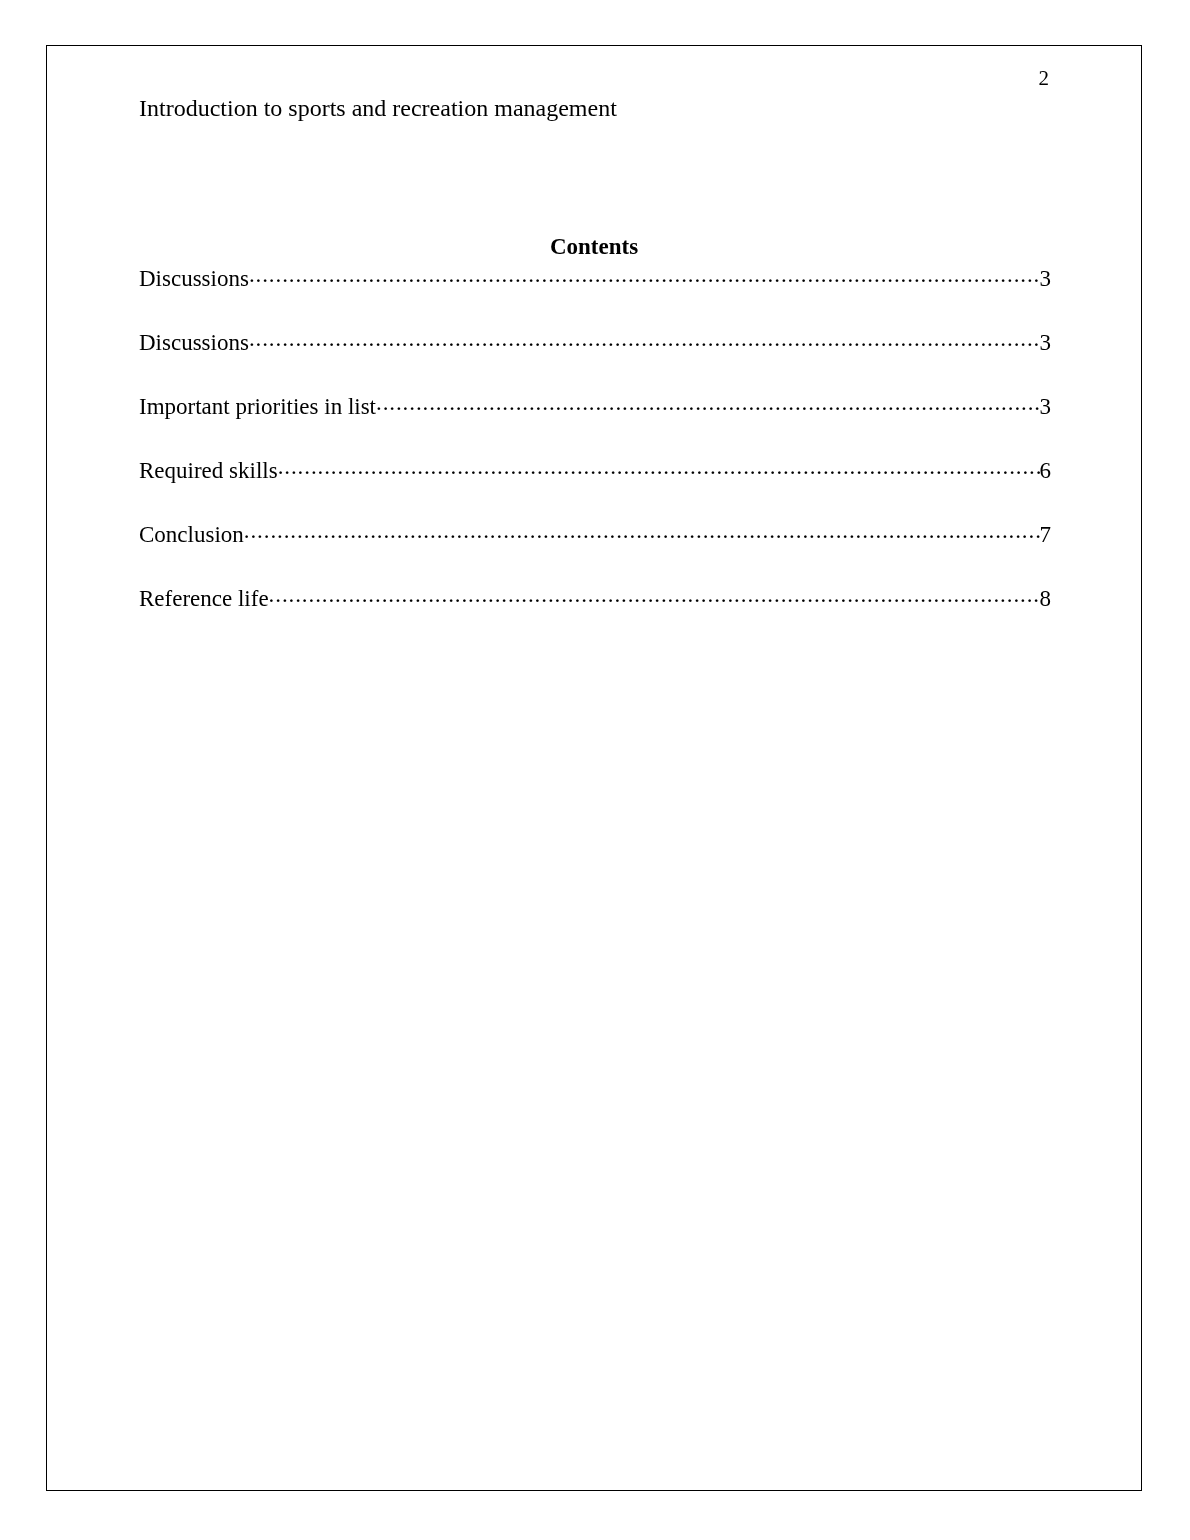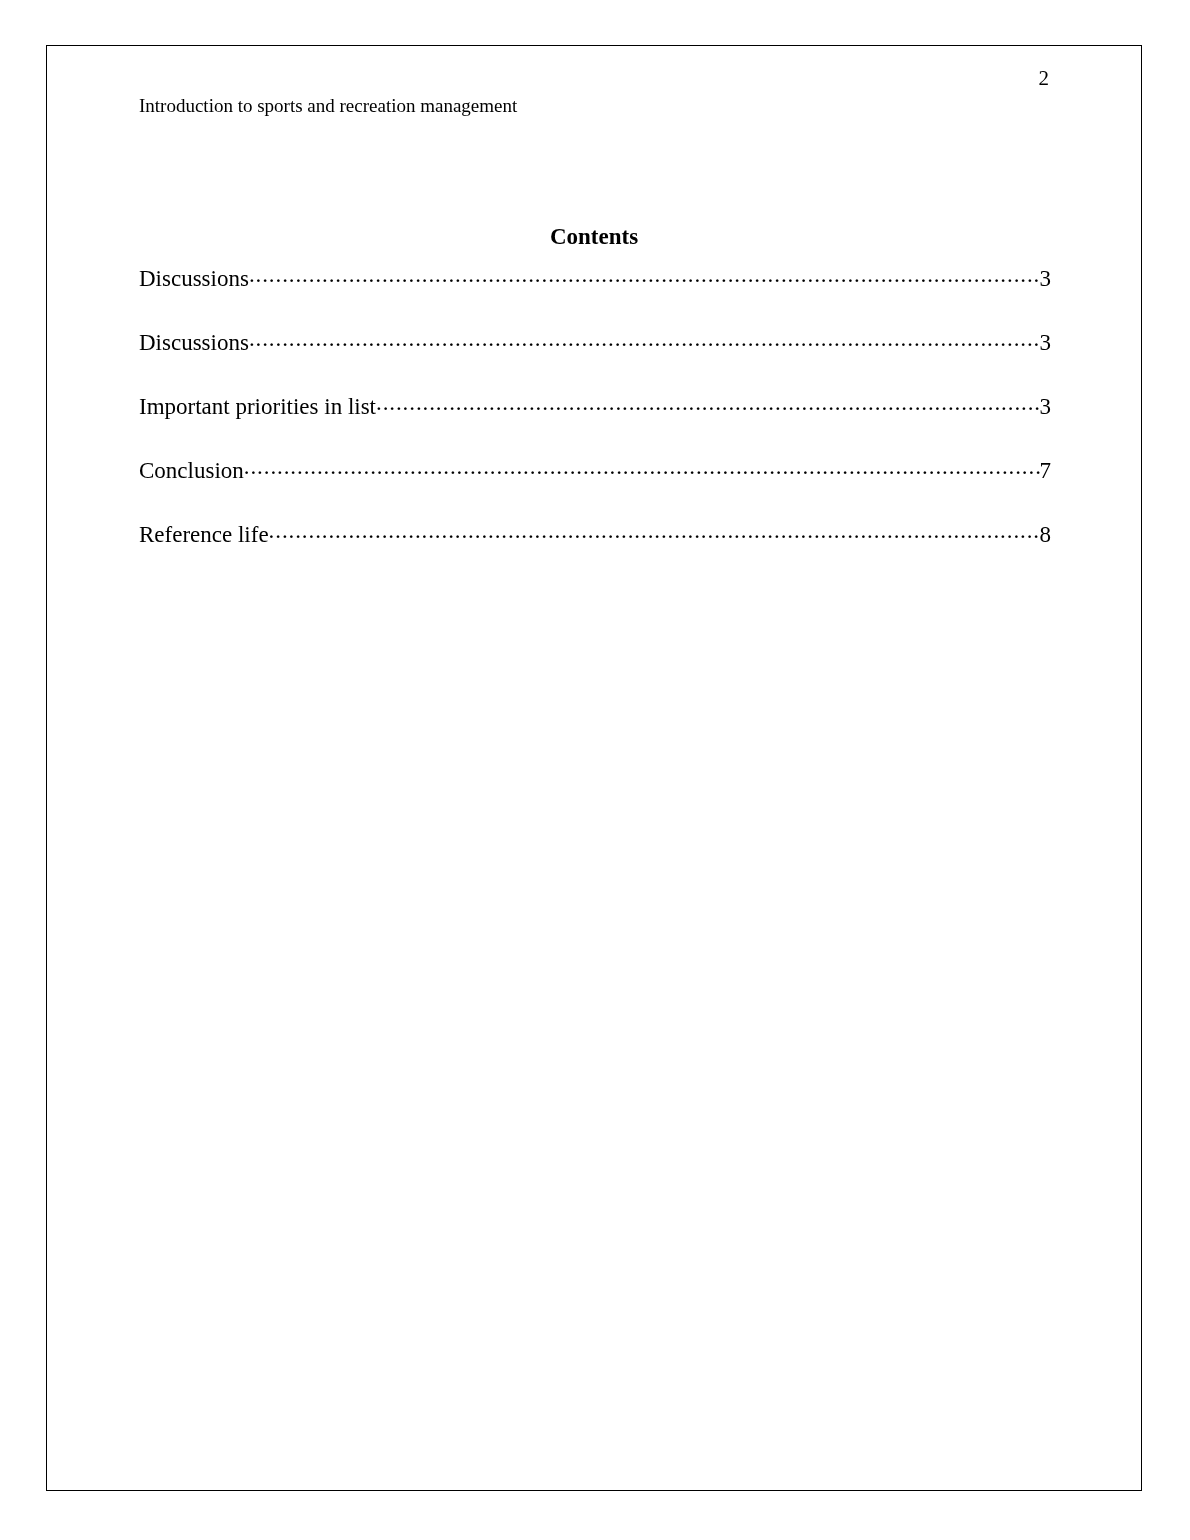--- a/index.html
+++ b/index.html
@@ -41,30 +41,30 @@
     top: 22px;
     font-size: 21px;
     line-height: 1;
     text-align: right;
     white-space: nowrap;
   }
   .header-title {
     position: absolute;
     left: 92px;
     top: 49px;
-    font-size: 19px;
+    font-size: 24px;
     line-height: 1.15;
     white-space: nowrap;
   }
 
   
   .contents-heading {
     position: absolute;
     left: 0;
-    top: 178px;
+    top: 188px;
     width: 100%;
     text-align: center;
     font-size: 23px;
     font-weight: bold;
     line-height: 1.15;
   }
 
   
   .toc {
     position: absolute;
@@ -134,20 +134,25 @@
     </div>
 
     <div class="toc-entry">
       <span class="toc-label">Important priorities in list</span>
       <span class="toc-leader"></span>
       <span class="toc-pageno">3</span>
     </div>
 
 
 
+    <div class="toc-entry">
+      <span class="toc-label">Required skills</span>
+      <span class="toc-leader"></span>
+      <span class="toc-pageno">6</span>
+    </div>
 
     <div class="toc-entry">
       <span class="toc-label">Conclusion</span>
       <span class="toc-leader"></span>
       <span class="toc-pageno">7</span>
     </div>
 
     <div class="toc-entry">
       <span class="toc-label">Reference life</span>
       <span class="toc-leader"></span>

